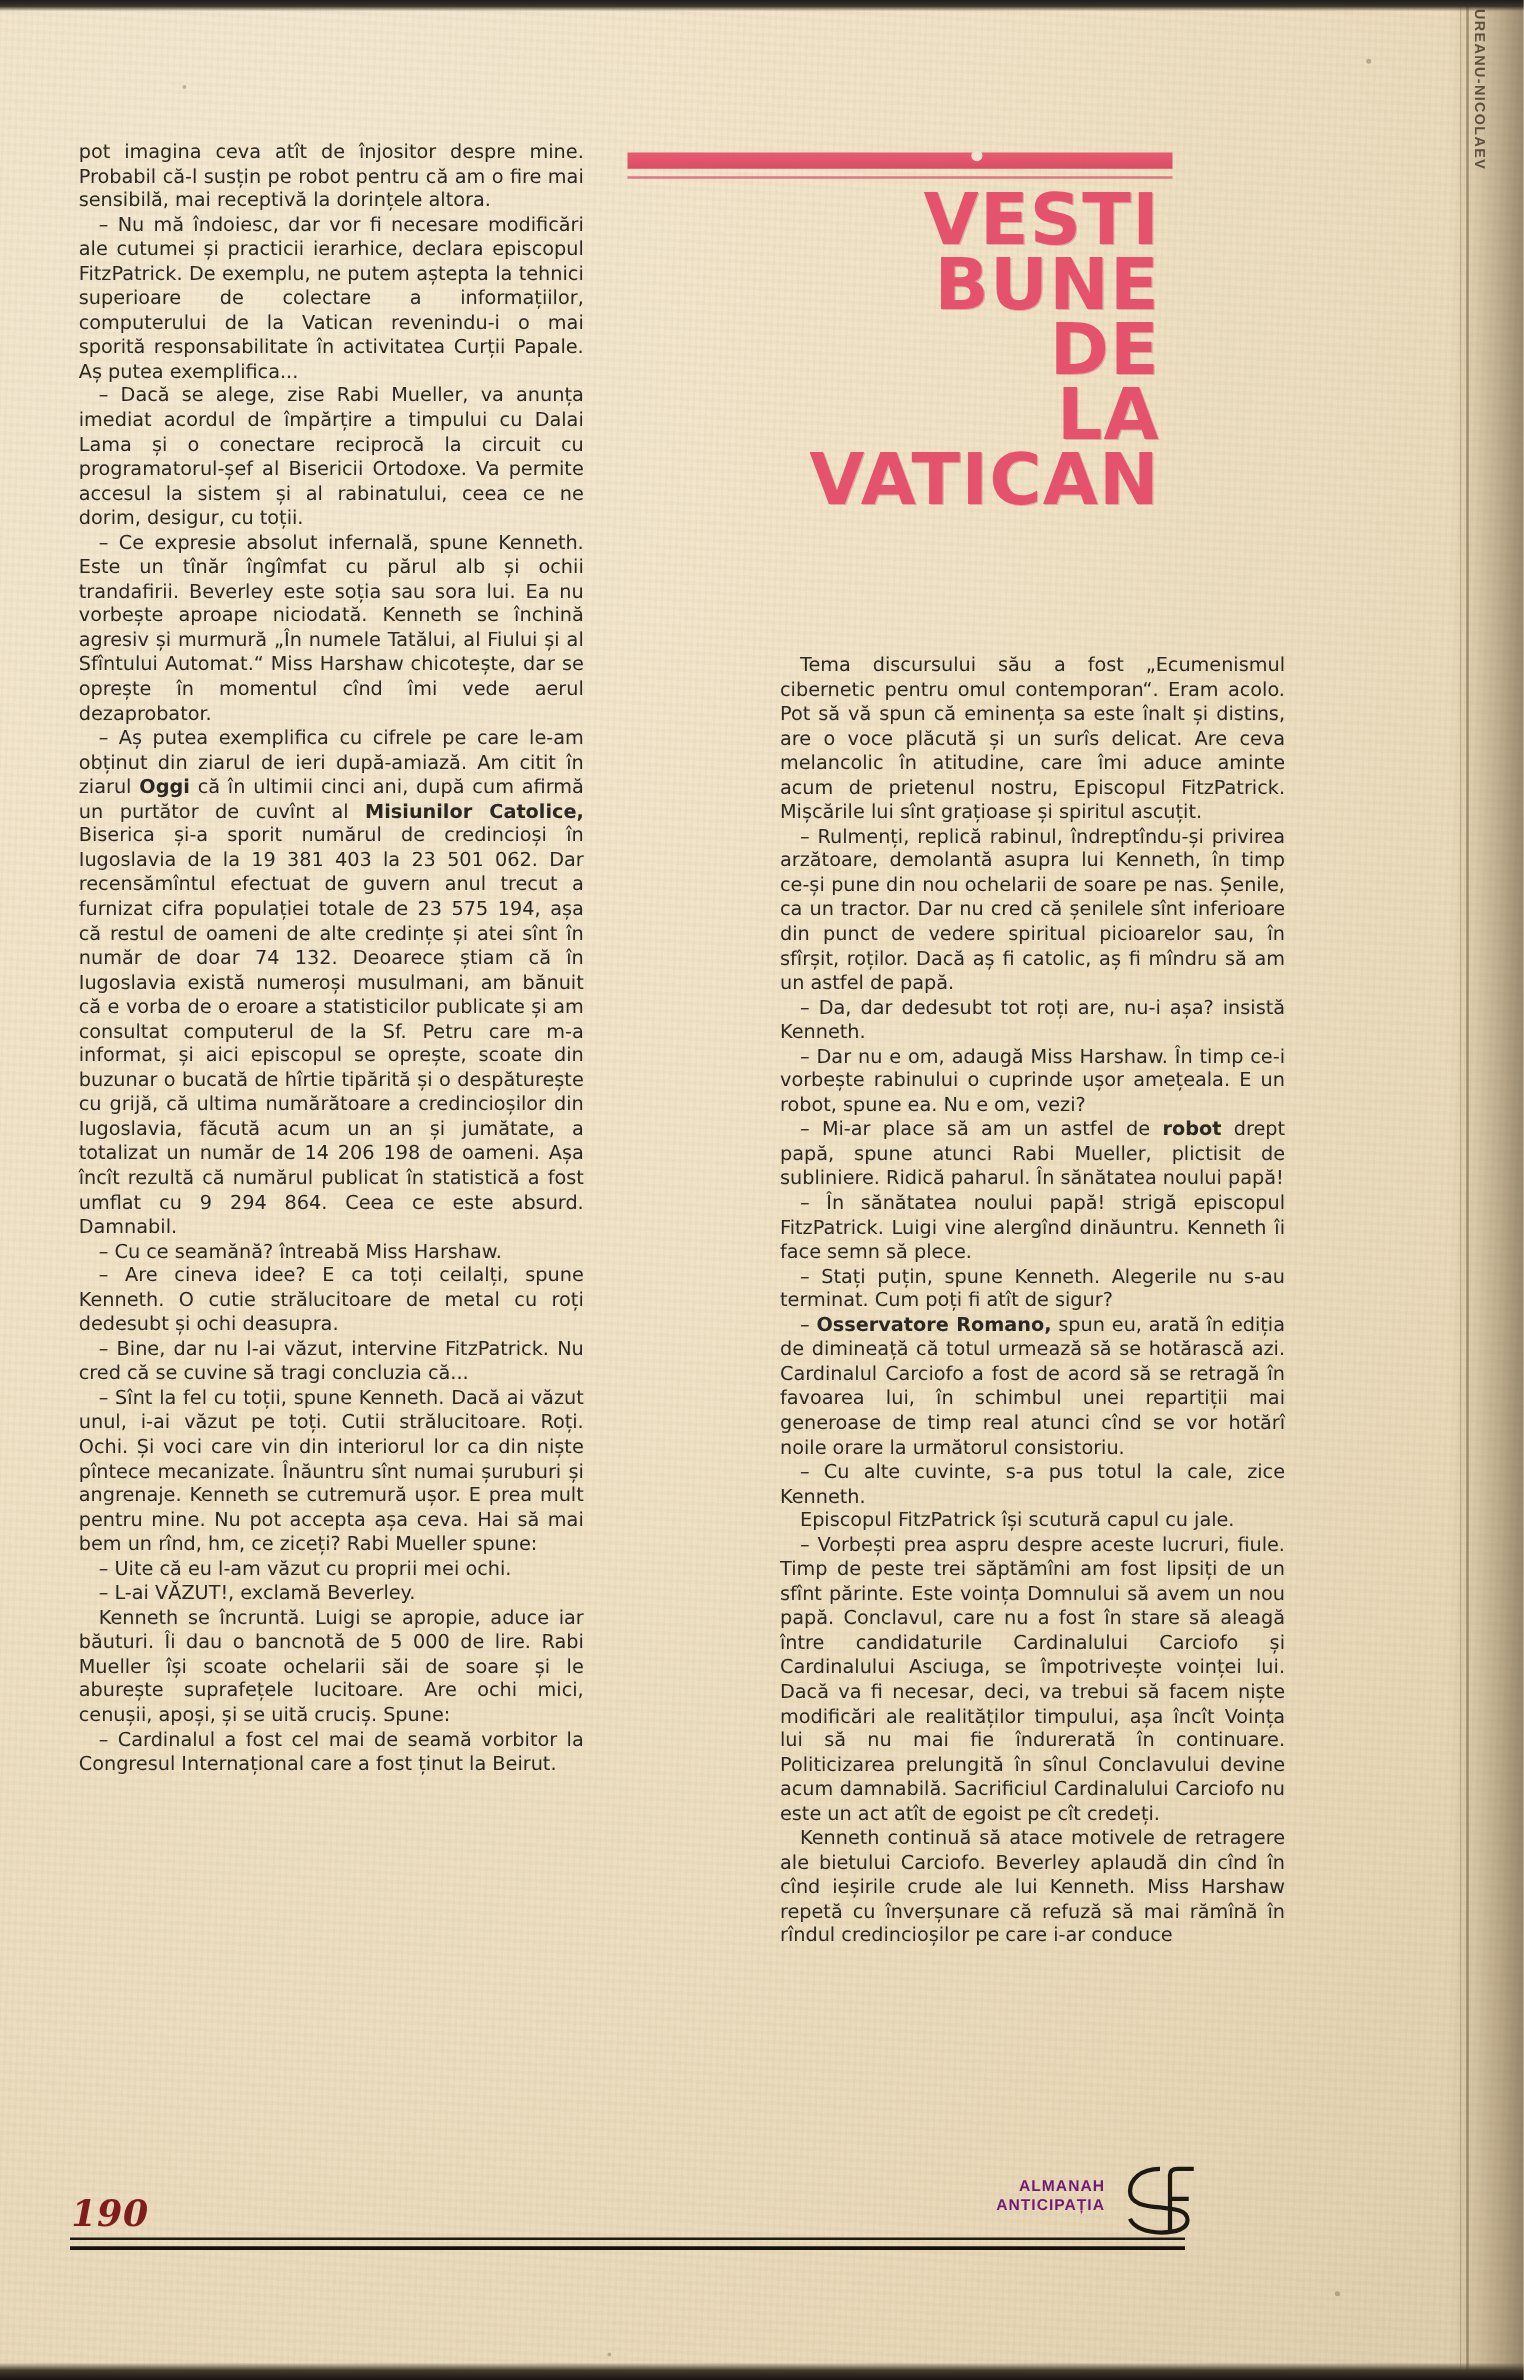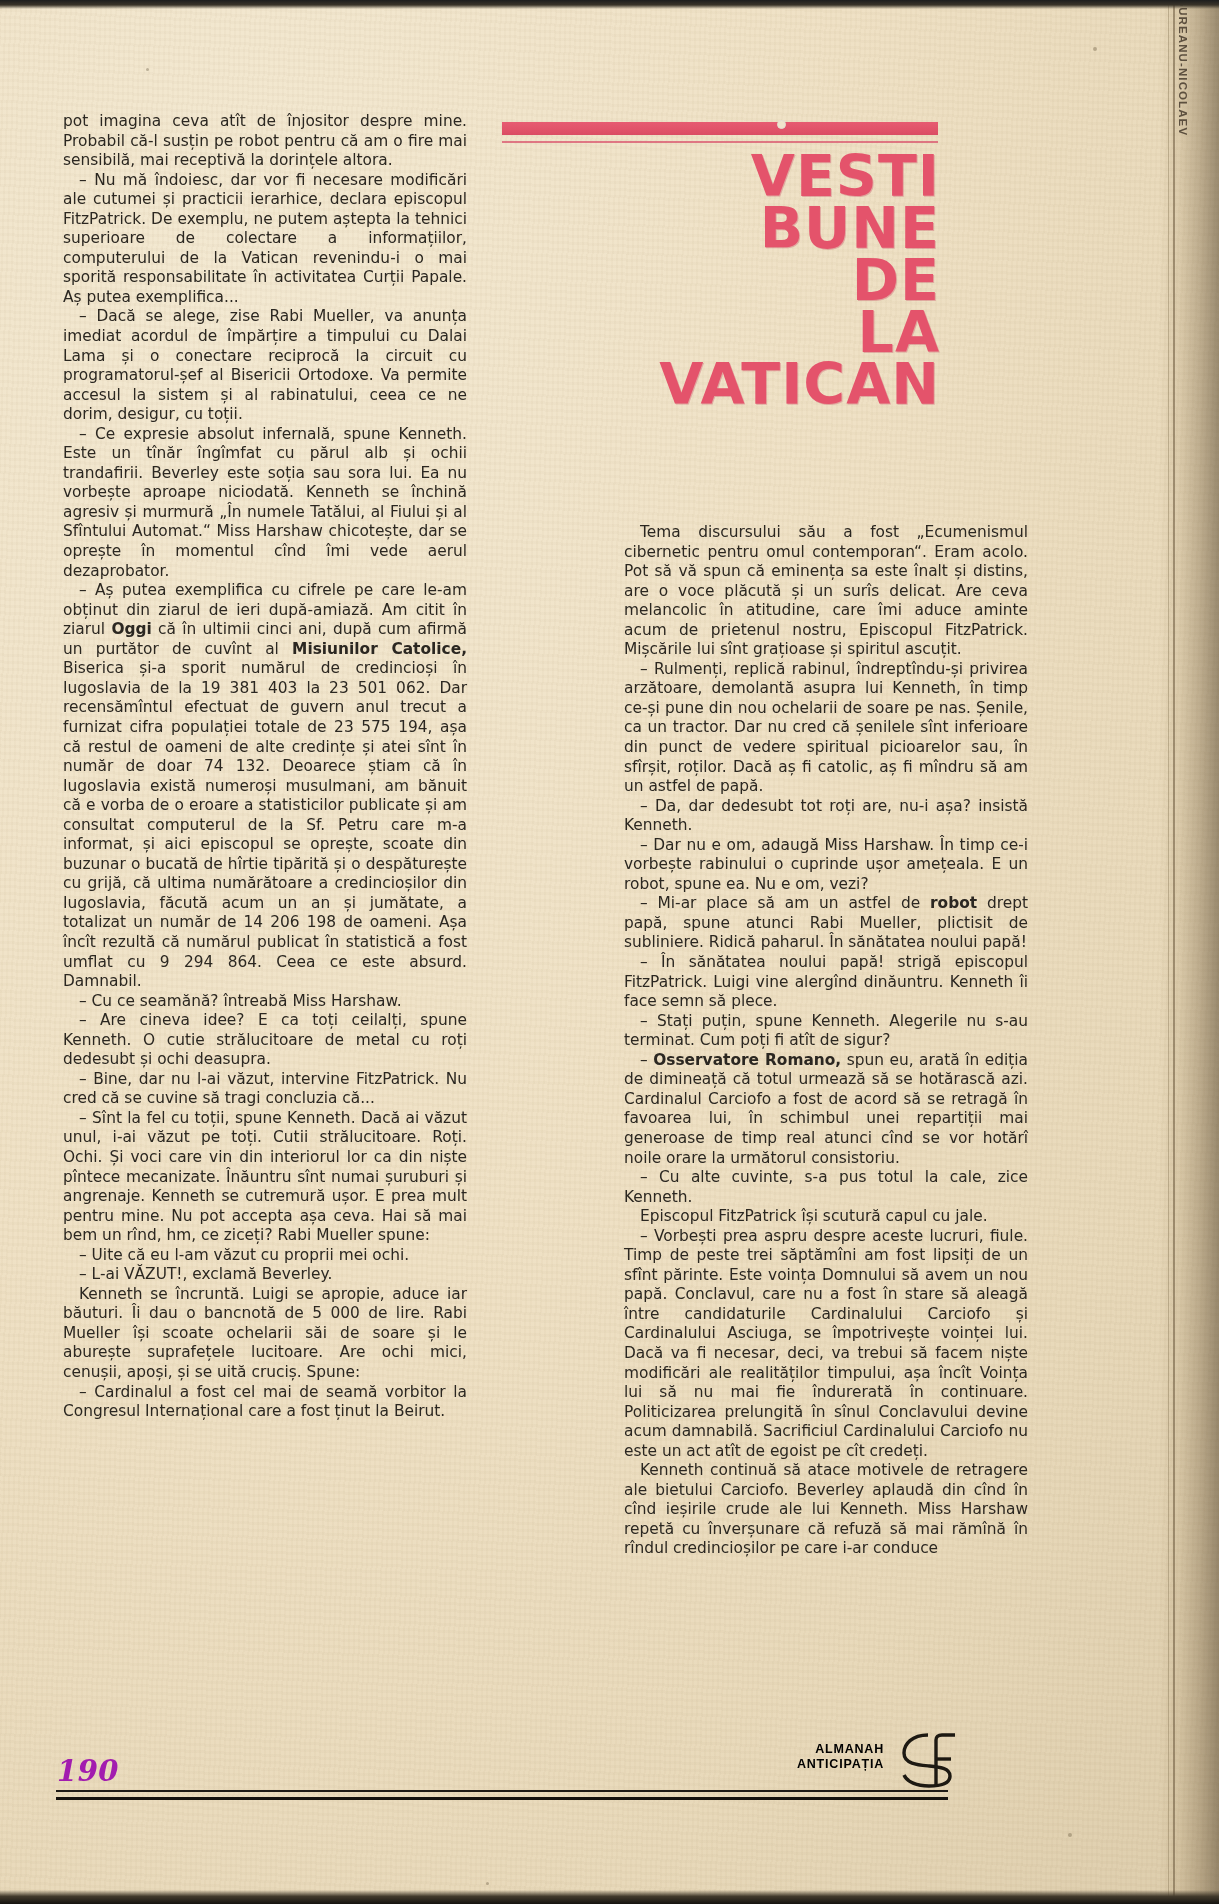--- a/index.html
+++ b/index.html
@@ -58,21 +58,21 @@
   }
   #red-bar{left:502px;top:122px;width:436px;height:13px;
     background:linear-gradient(180deg,#e6516b 0%,#e04862 60%,#d8415c 100%);
     opacity:.93;}
   #red-hair{left:502px;top:141px;width:436px;height:2px;background:#d9536c;opacity:.75;}
   #red-dot{position:absolute;left:777px;top:120px;width:7px;height:7px;border-radius:50%;
     border:1.6px solid #e2e0d4;background:#f0e5cc;}
 
   
   #title{
-    position:absolute;left:560px;top:150px;width:380px;
+    position:absolute;left:548px;top:150px;width:380px;
     text-align:right;
     font-family:"DejaVu Sans", sans-serif;
     font-weight:900;
     font-size:57px;
     line-height:52px;
     letter-spacing:1px;
     color:#e4536b;
     text-shadow:1px 1px 0 rgba(200,70,95,.35);
     -webkit-font-smoothing:none;
   }
@@ -108,33 +108,33 @@
   #col-right{left:600px;top:523px;width:404px;margin-left:24px;}
   .col p{margin:0;text-indent:0;}
   .col p.ind{text-indent:16px;}
   .col b{font-weight:700;}
 
   
   #pageno{
     position:absolute;left:57px;top:1754px;
     font-family:"DejaVu Serif", serif;
     font-style:italic;font-weight:700;
-    font-size:29px;color:#a21caf;
+    font-size:29px;color:#7f1d1d;
     letter-spacing:.5px;
     text-align:center;
   }
   #rule1{position:absolute;left:56px;top:1790px;width:892px;height:2px;background:#1e1a15;}
   #rule2{position:absolute;left:56px;top:1797px;width:892px;height:3px;background:#14110d;}
 
   #almanah{
     position:absolute;left:752px;top:1742px;width:132px;
     text-align:right;
     font-family:"Liberation Sans", sans-serif;
     font-weight:700;font-size:12.5px;line-height:15px;
-    letter-spacing:.8px;color:#000000;
+    letter-spacing:.8px;color:#701a75;
   }
   #sf-logo{
     position:absolute;left:898px;top:1730px;width:62px;height:58px;
   }
 
   
   .speck{position:absolute;border-radius:50%;background:rgba(90,74,50,.35);}
 </style>
 </head>
 <body>

